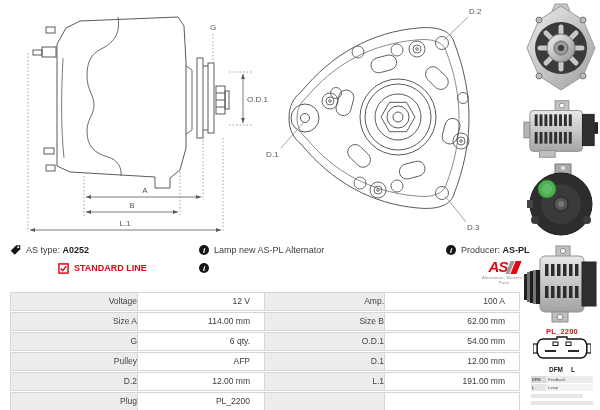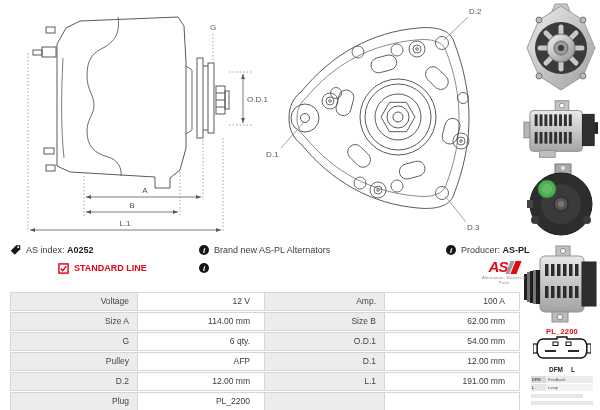--- a/index.html
+++ b/index.html
@@ -32,21 +32,21 @@
   .as-slash{display:inline-block;width:4px;height:13px;background:#9a9a9a;transform:skewX(-22deg);margin-left:1px;}
   .as-slash2{display:inline-block;width:6px;height:13px;background:#e30613;transform:skewX(-22deg);margin-left:1px;}
   .as-sub{font-size:4px;color:#8a8a8a;margin-top:1px;letter-spacing:.2px;}
 
   
   .spec{position:absolute;left:10px;top:292px;display:grid;
         grid-template-columns:128px 127px 120px 135px;row-gap:1px;font-size:8.5px;}
   .cell{height:17px;line-height:17px;border-top:1px solid #d6d6d6;border-bottom:1px solid #d6d6d6;
         border-right:1px solid #d6d6d6;text-align:right;overflow:hidden;white-space:nowrap;}
   .cell.first{border-left:1px solid #d6d6d6;}
-  .lbl{background:#ececec;padding-right:8px;color:#444;}
+  .lbl{background:#ececec;color:#444;}
   .val{background:#fff;padding-right:14px;color:#3a3a3a;}
 
   
   .plug-panel{position:absolute;left:528px;top:327px;width:68px;text-align:center;}
   .plug-name{color:#e30613;font-weight:bold;font-size:7.5px;letter-spacing:.2px;}
   .plug-pins{font-size:6.5px;font-weight:bold;color:#1a1a1a;margin-top:0;}
   .plug-pins span{margin:0 4px;}
   .pin-table{width:62px;margin:3px auto 0;font-size:4px;color:#555;text-align:left;}
   .pin-row{display:flex;margin-bottom:1px;}
   .pin-c1{width:13px;background:#d9d9d9;font-weight:bold;padding:1px 1px;}
@@ -304,35 +304,35 @@
     </div>
   </div>
 
   <div class="info-row">
     <div class="info-col col-a">
       <div class="info-line">
         <svg class="tag-svg" width="12" height="12" viewBox="0 0 15 15">
           <path d="M1,8.5 L8.5,1 H14 V6.5 L6.5,14 Z" fill="#151515"></path>
           <circle cx="11.2" cy="3.8" r="1.4" fill="#fff"></circle>
         </svg>
-        <span><span>AS index:</span>&nbsp;<b>A0252</b></span>
+        <span><span>AS type:</span>&nbsp;<b>A0252</b></span>
       </div>
       <div class="info-line red-line">
         <svg class="chk-svg" width="11" height="11" viewBox="0 0 12 12">
           <rect x="1" y="1" width="10" height="10" fill="none" stroke="#e30613" stroke-width="1.6"></rect>
           <path d="M3,6 L5.2,8.4 L9,3.4" fill="none" stroke="#e30613" stroke-width="1.6"></path>
         </svg>
         <span>STANDARD LINE</span>
       </div>
     </div>
 
     <div class="info-col col-b">
       <div class="info-line">
         <span class="i-icon">i</span>
-        <span>Brand new AS-PL Alternators</span>
+        <span>Lamp new AS-PL Alternator</span>
       </div>
       <div class="info-line">
         <span class="i-icon">i</span>
       </div>
     </div>
 
     <div class="info-col col-c">
       <div class="info-line">
         <span class="i-icon">i</span>
         <span><span>Producer:</span>&nbsp;<b>AS-PL</b></span>

